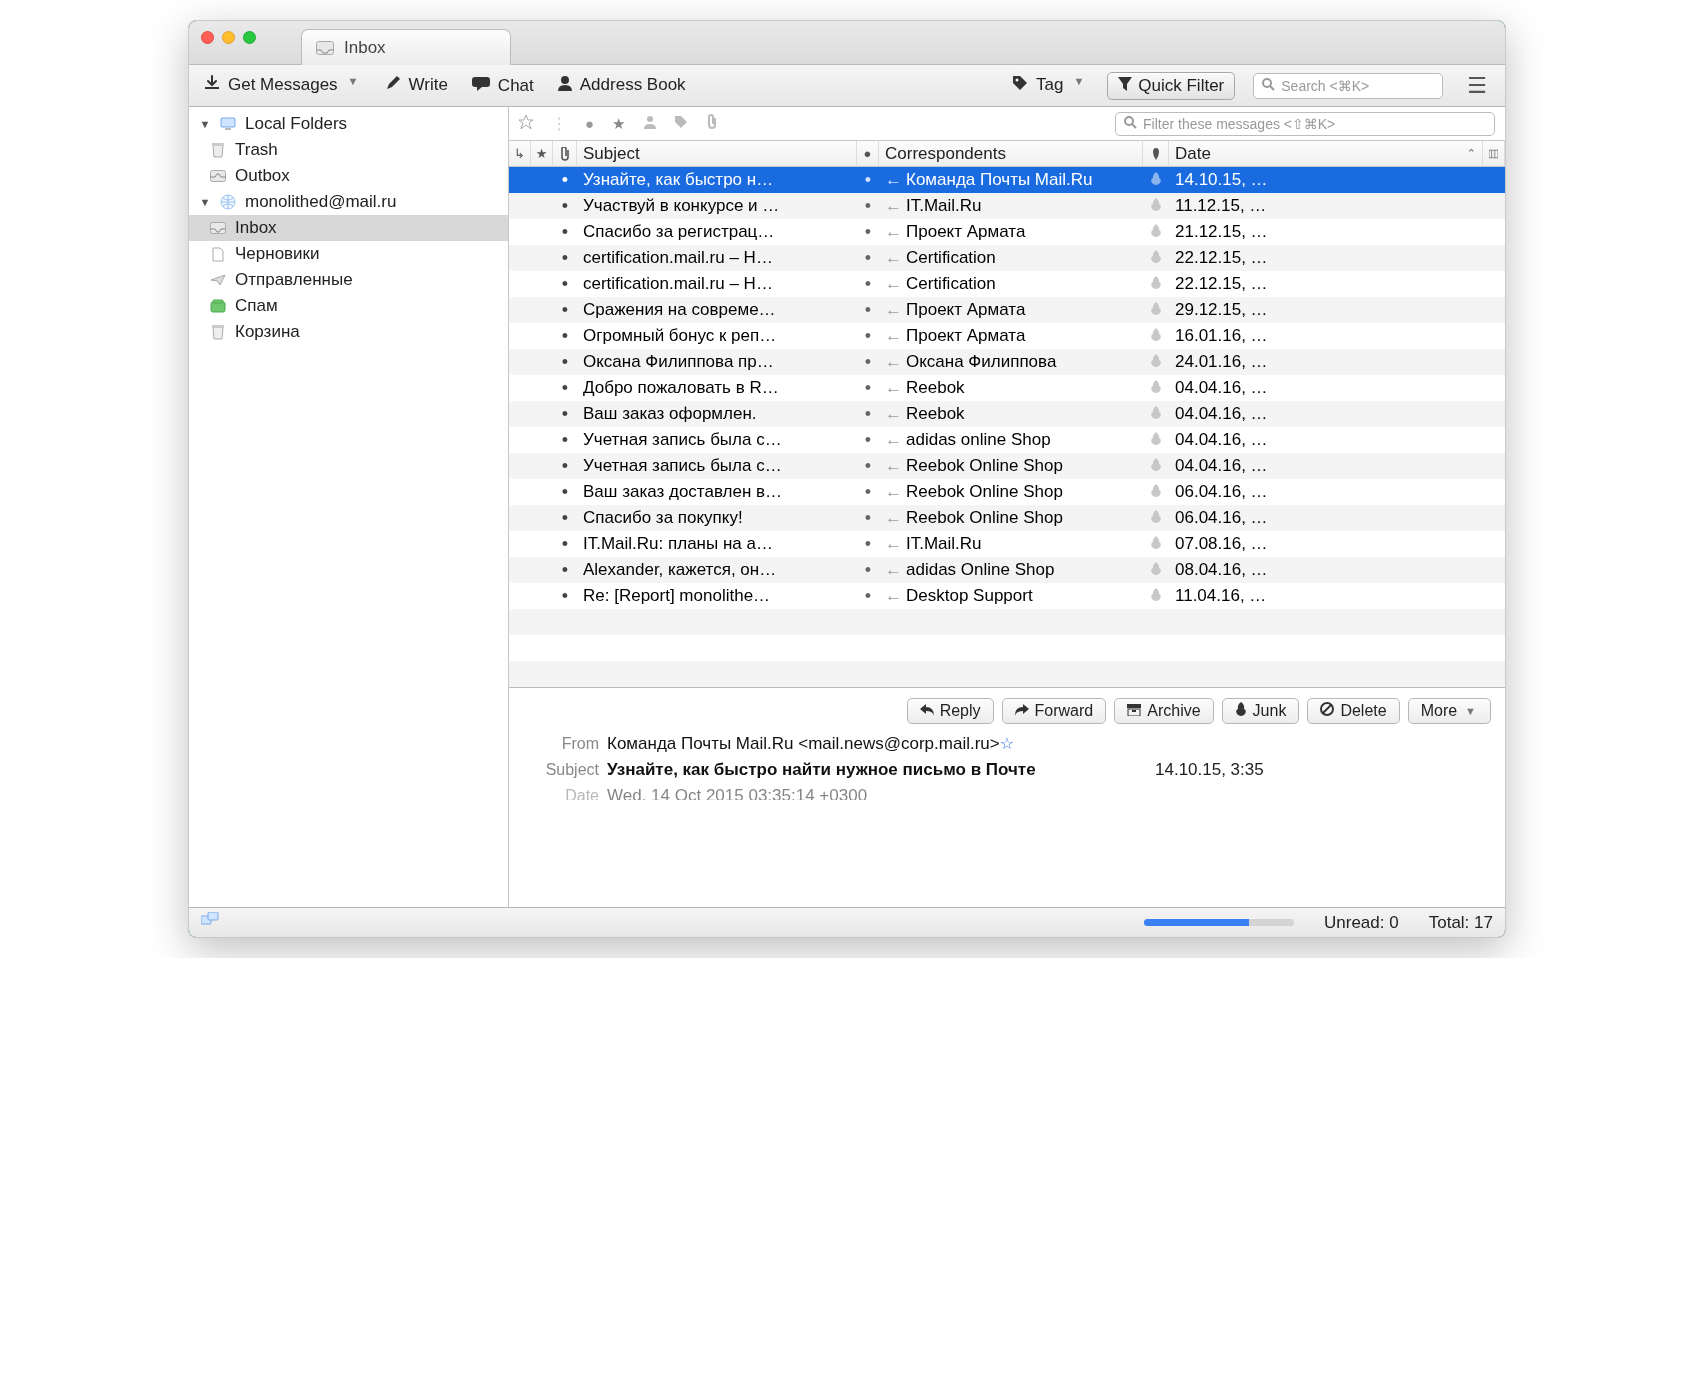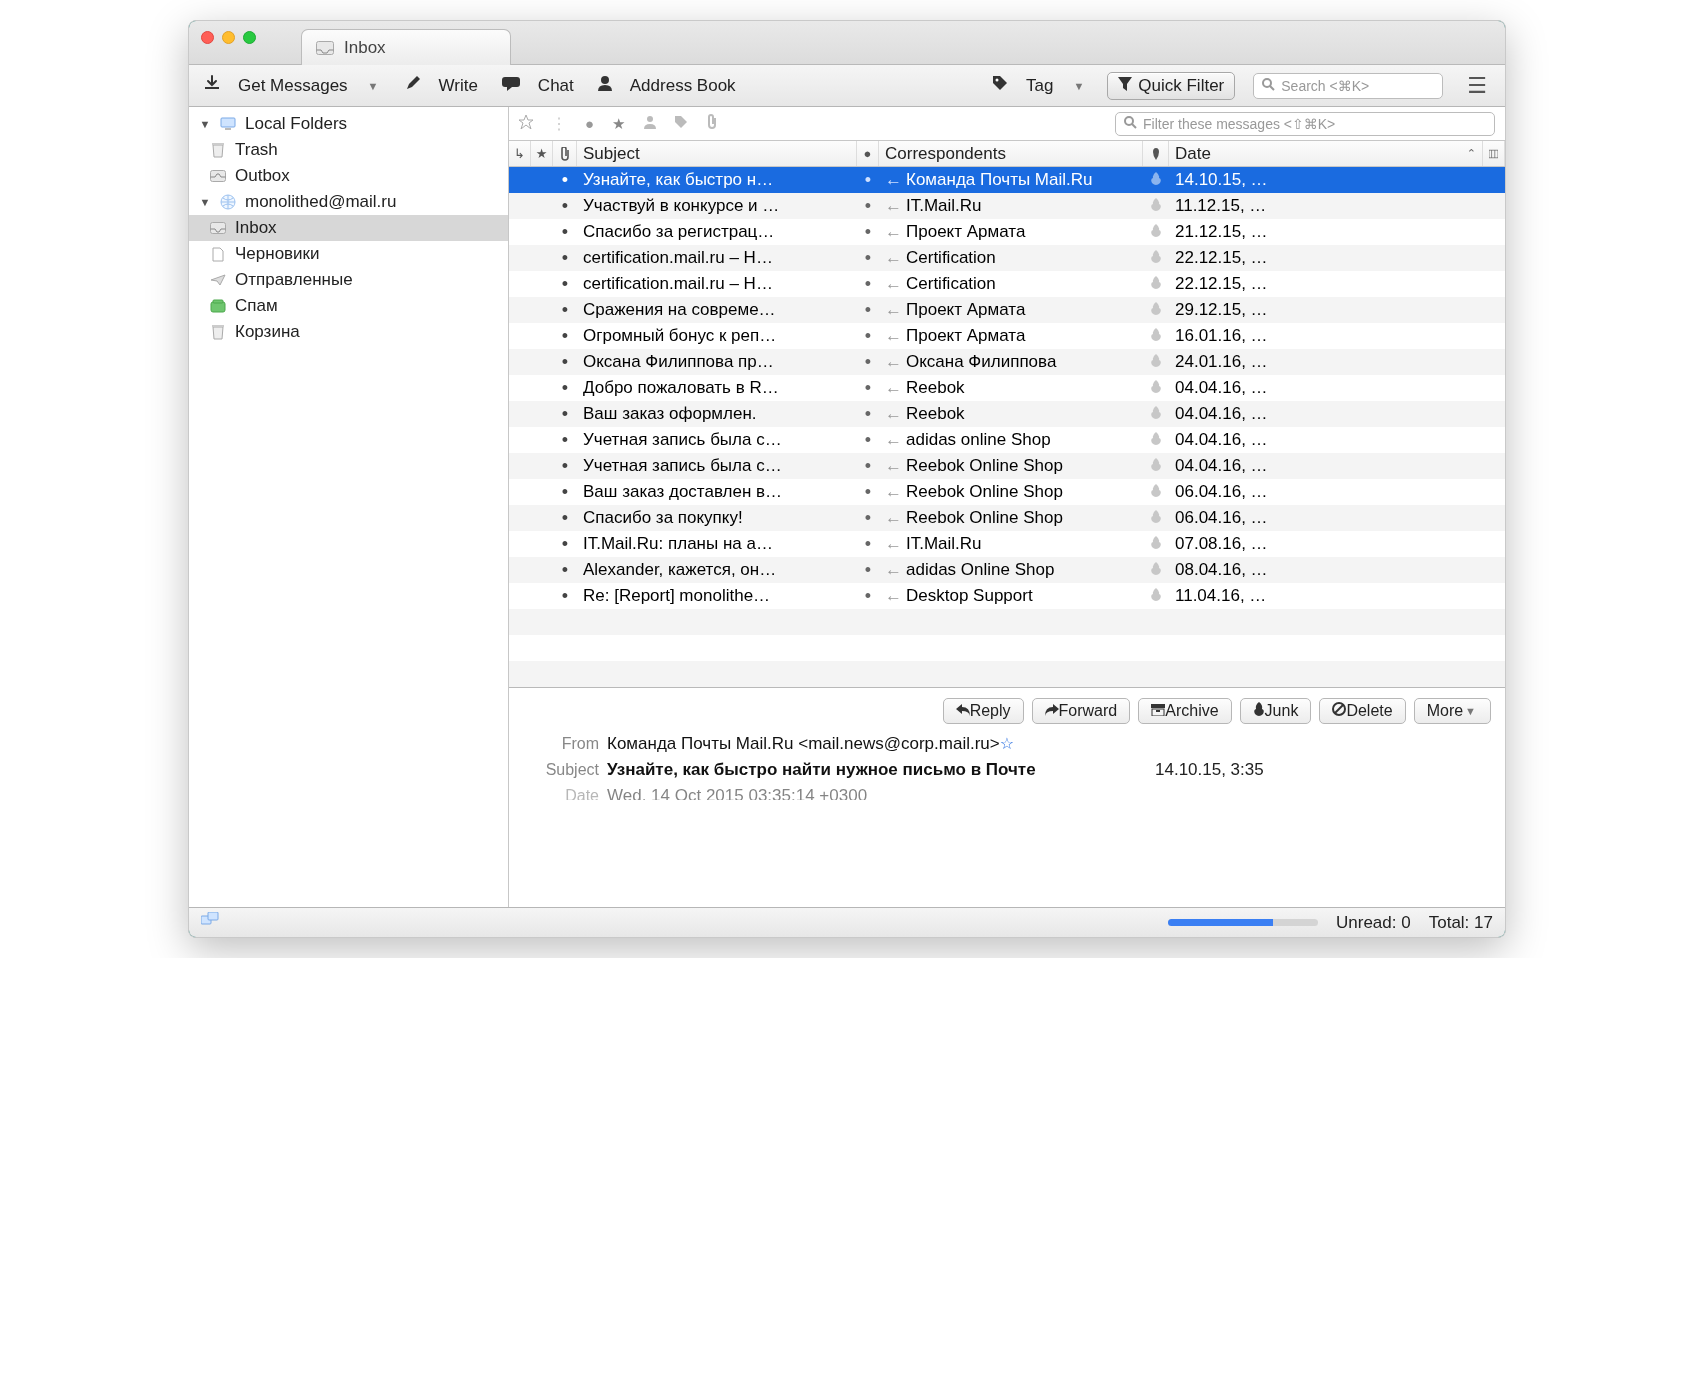--- a/index.html
+++ b/index.html
@@ -9,21 +9,21 @@
   .titlebar{height:44px;background:linear-gradient(#e9e9e9,#dcdcdc);display:flex;align-items:flex-end;padding:0 0 0 12px;position:relative;border-bottom:1px solid #b9b9b9;}
   .traffic{position:absolute;top:10px;left:12px;display:flex;gap:8px;}
   .tl{width:13px;height:13px;border-radius:50%;}
   .tl.red{background:#ff5f57;border:1px solid #e24640;}
   .tl.yel{background:#ffbd2e;border:1px solid #e1a128;}
   .tl.grn{background:#28c940;border:1px solid #1dab34;}
   .tab{margin-left:100px;width:210px;height:36px;background:linear-gradient(#fcfcfc,#ececec);border:1px solid #bcbcbc;border-bottom:none;border-top-left-radius:7px;border-top-right-radius:7px;display:flex;align-items:center;gap:10px;padding:0 14px;font-size:17px;color:#444;position:relative;top:1px;}
   .tab svg{flex-shrink:0;}
   
   .toolbar{height:42px;background:linear-gradient(#f5f5f5,#e7e7e7);border-bottom:1px solid #b6b6b6;display:flex;align-items:center;gap:18px;padding:0 12px;font-size:17px;color:#222;}
-  .tbtn{display:flex;align-items:center;gap:18px;padding:0 3px;cursor:default;white-space:nowrap;}
+  .tbtn{display:flex;align-items:flex-start;gap:8px;padding:0 3px;cursor:default;white-space:nowrap;}
   .split-arrow{font-size:11px;color:#777;padding:0 2px;}
   .spacer{flex:1;}
   .qf{background:linear-gradient(#fafafa,#e2e2e2);border:1px solid #a8a8a8;border-radius:5px;padding:3px 10px;display:flex;align-items:center;gap:6px;box-shadow:inset 0 1px 0 #fff;}
   .search{width:190px;height:26px;background:#fff;border:1px solid #bcbcbc;border-radius:5px;display:flex;align-items:center;gap:6px;padding:0 8px;color:#999;font-size:14px;}
   .ham{font-size:22px;color:#555;padding:0 6px;}
   
   .main{display:flex;height:800px;background:#fff;}
   .sidebar{width:320px;background:#fff;border-right:1px solid #c7c7c7;font-size:17px;color:#222;padding-top:4px;overflow:hidden;}
   .tree-row{display:flex;align-items:center;gap:8px;height:26px;padding-left:10px;}
   .tree-row.indent1{padding-left:20px;}
@@ -63,30 +63,30 @@
   .w-attach{width:24px;}
   .w-subject{width:280px;}
   .w-read{width:22px;}
   .w-corr{width:264px;}
   .w-junk{width:26px;}
   .w-date{flex:1;}
   .w-end{width:22px;}
   
   .preview{border-top:1px solid #b9b9b9;padding:10px 14px 0 14px;display:flex;flex-direction:column;gap:6px;flex:1;overflow:hidden;font-size:17px;}
   .pv-btns{display:flex;gap:8px;justify-content:flex-end;margin-bottom:4px;}
-  .pvb{background:linear-gradient(#fdfdfd,#ececec);border:1px solid #b7b7b7;border-radius:5px;padding:3px 12px;font-size:16px;display:flex;align-items:center;color:#222;}
+  .pvb{background:linear-gradient(#fdfdfd,#ececec);border:1px solid #b7b7b7;border-radius:5px;padding:3px 12px;font-size:16px;display:flex;align-items:center;gap:6px;color:#222;}
   .hdrrow{display:flex;align-items:flex-start;gap:8px;}
   .hdrlabel{width:76px;text-align:right;color:#888;font-size:16px;padding-top:1px;}
   .hdrval{flex:1;color:#111;}
   .hdrval.bold{font-weight:600;}
   .hdrdate{color:#222;white-space:nowrap;padding-left:20px;}
   .staricon{color:#2a6fe0;font-size:16px;}
   .datecut{color:#333;white-space:nowrap;overflow:hidden;}
   
-  .status{height:30px;border-top:1px solid #b6b6b6;background:linear-gradient(#f5f5f5,#e7e7e7);display:flex;align-items:center;padding:0 12px;font-size:17px;color:#222;gap:18px;}
+  .status{height:30px;border-top:1px solid #b6b6b6;background:linear-gradient(#f5f5f5,#e7e7e7);display:flex;align-items:center;padding:0 12px;font-size:17px;color:#222;gap:30px;}
   .status .spacer{flex:1;}
   .progress{width:150px;height:7px;background:#d4d4d4;border-radius:4px;overflow:hidden;}
   .progress>div{height:100%;width:70%;background:#3a7ff3;}
 </style>
 </head>
 <body>
 
 <div class="window">
 
   <div class="titlebar">

